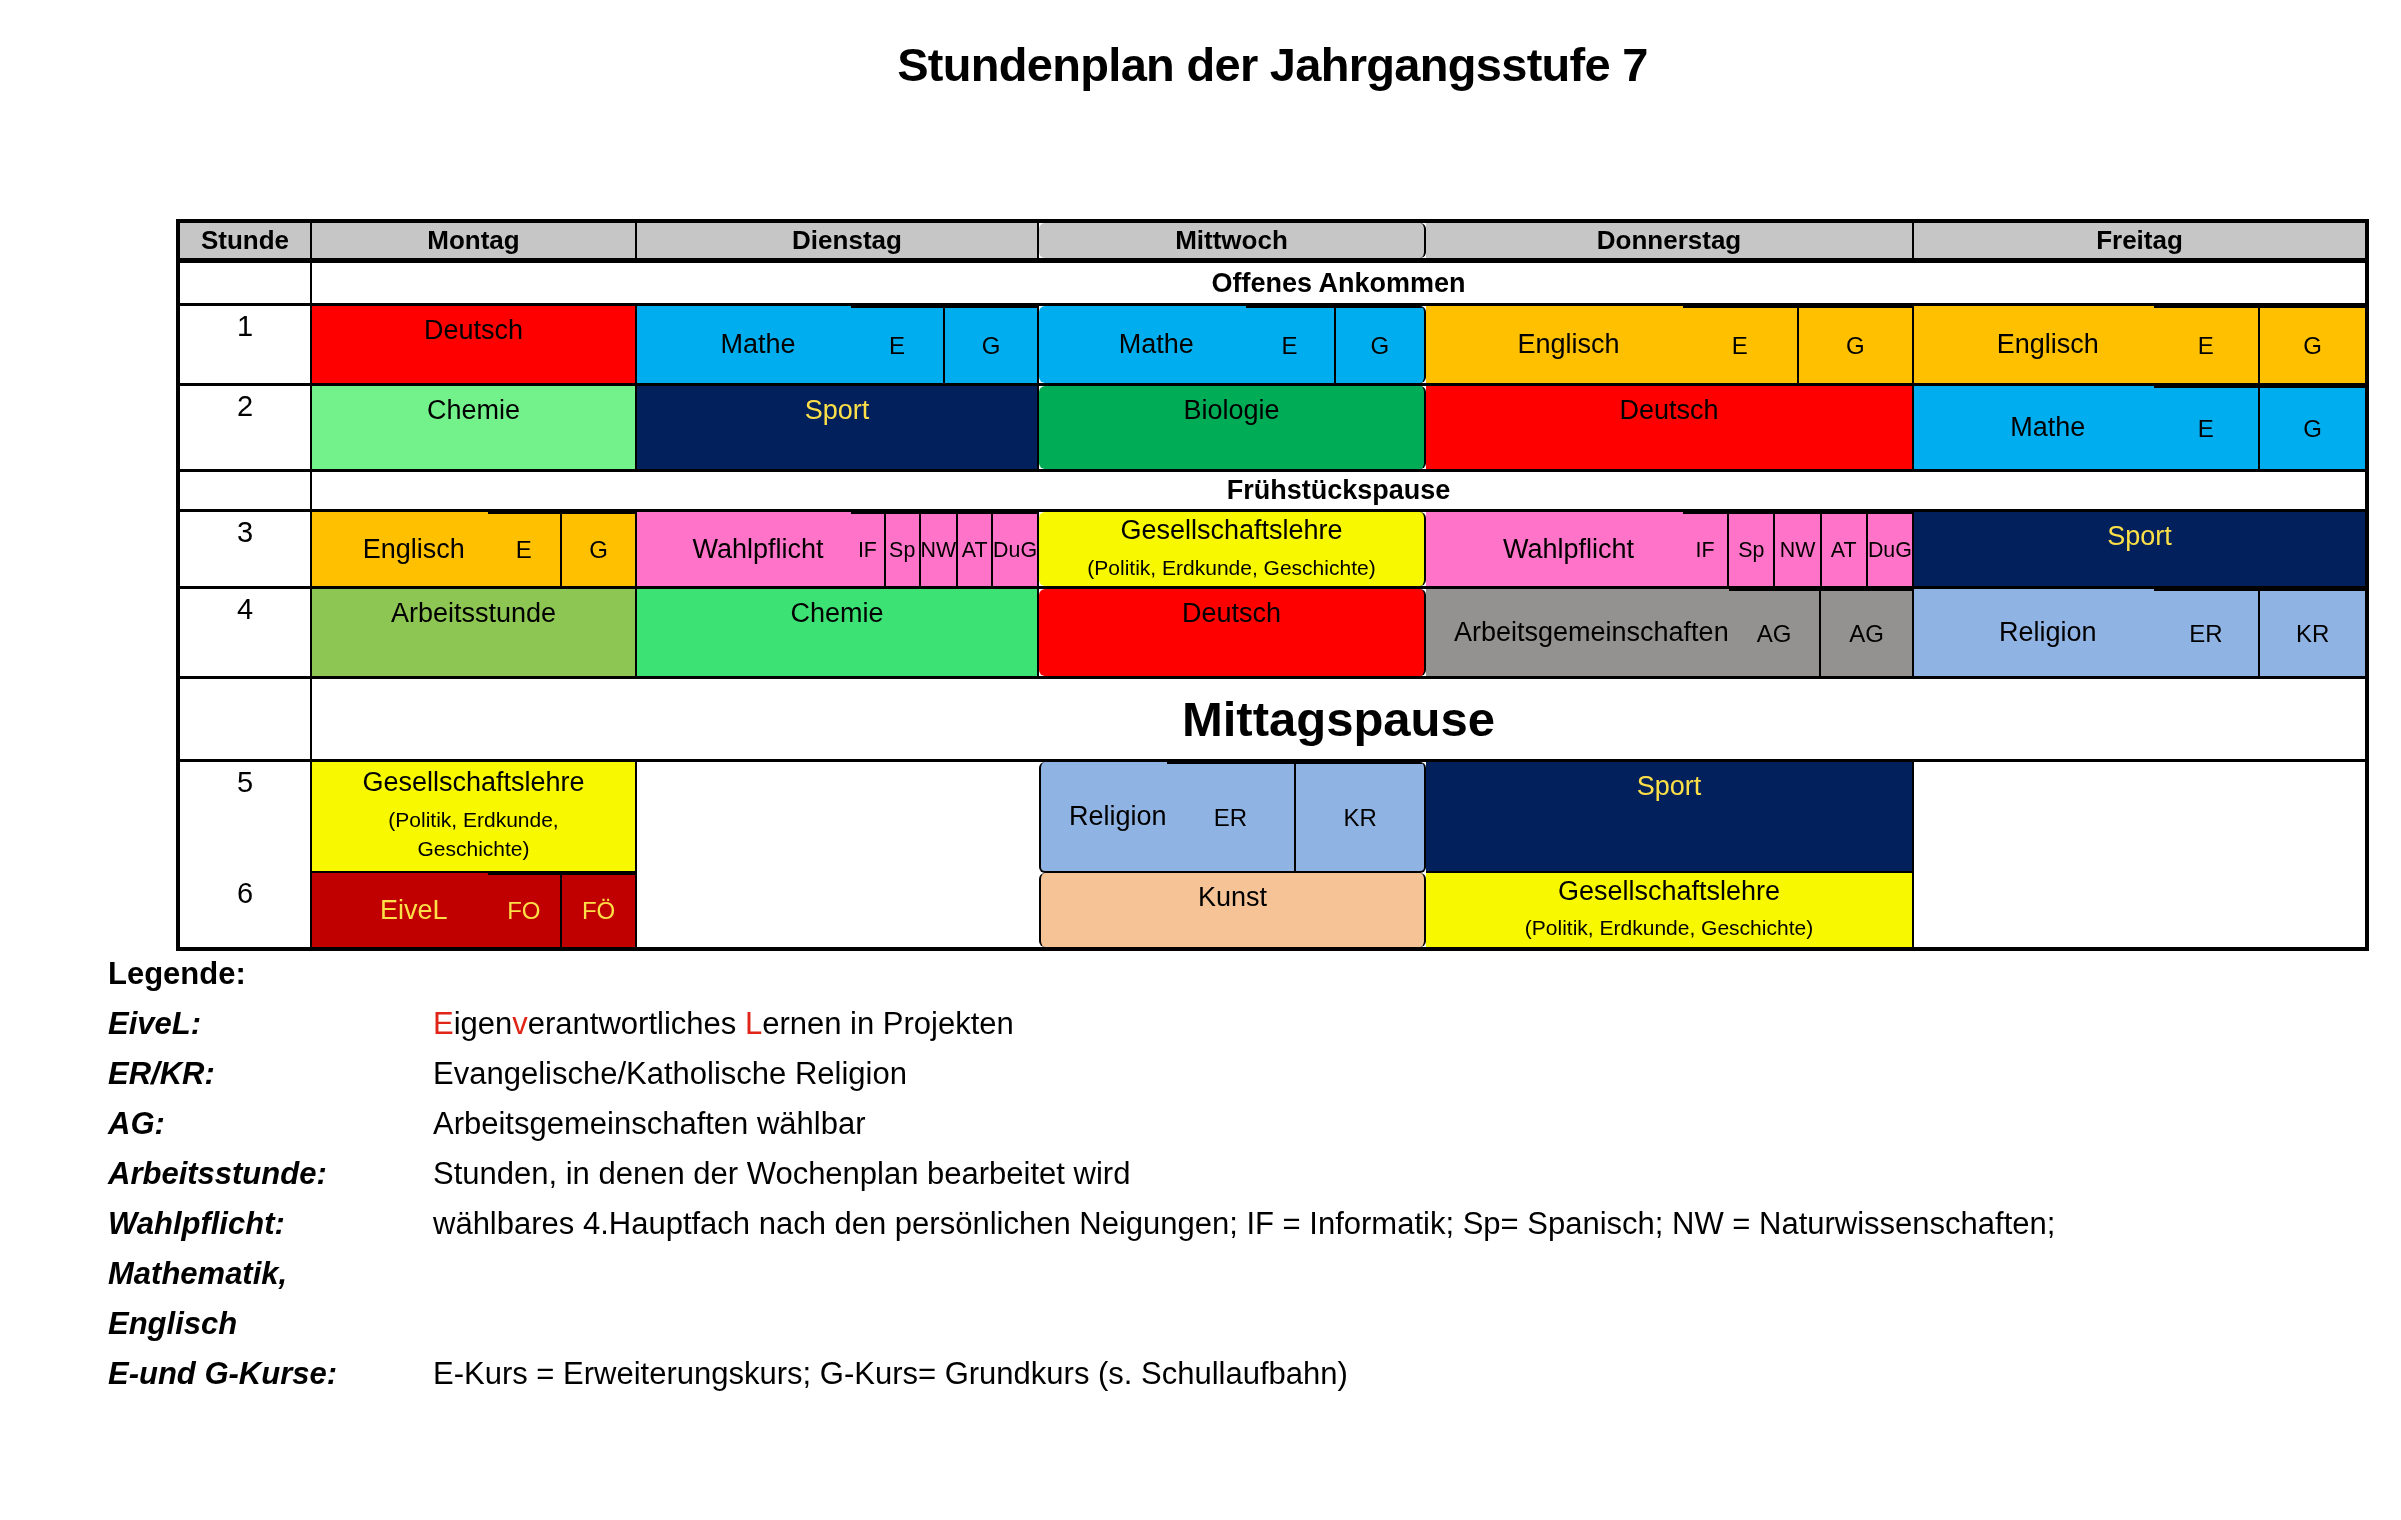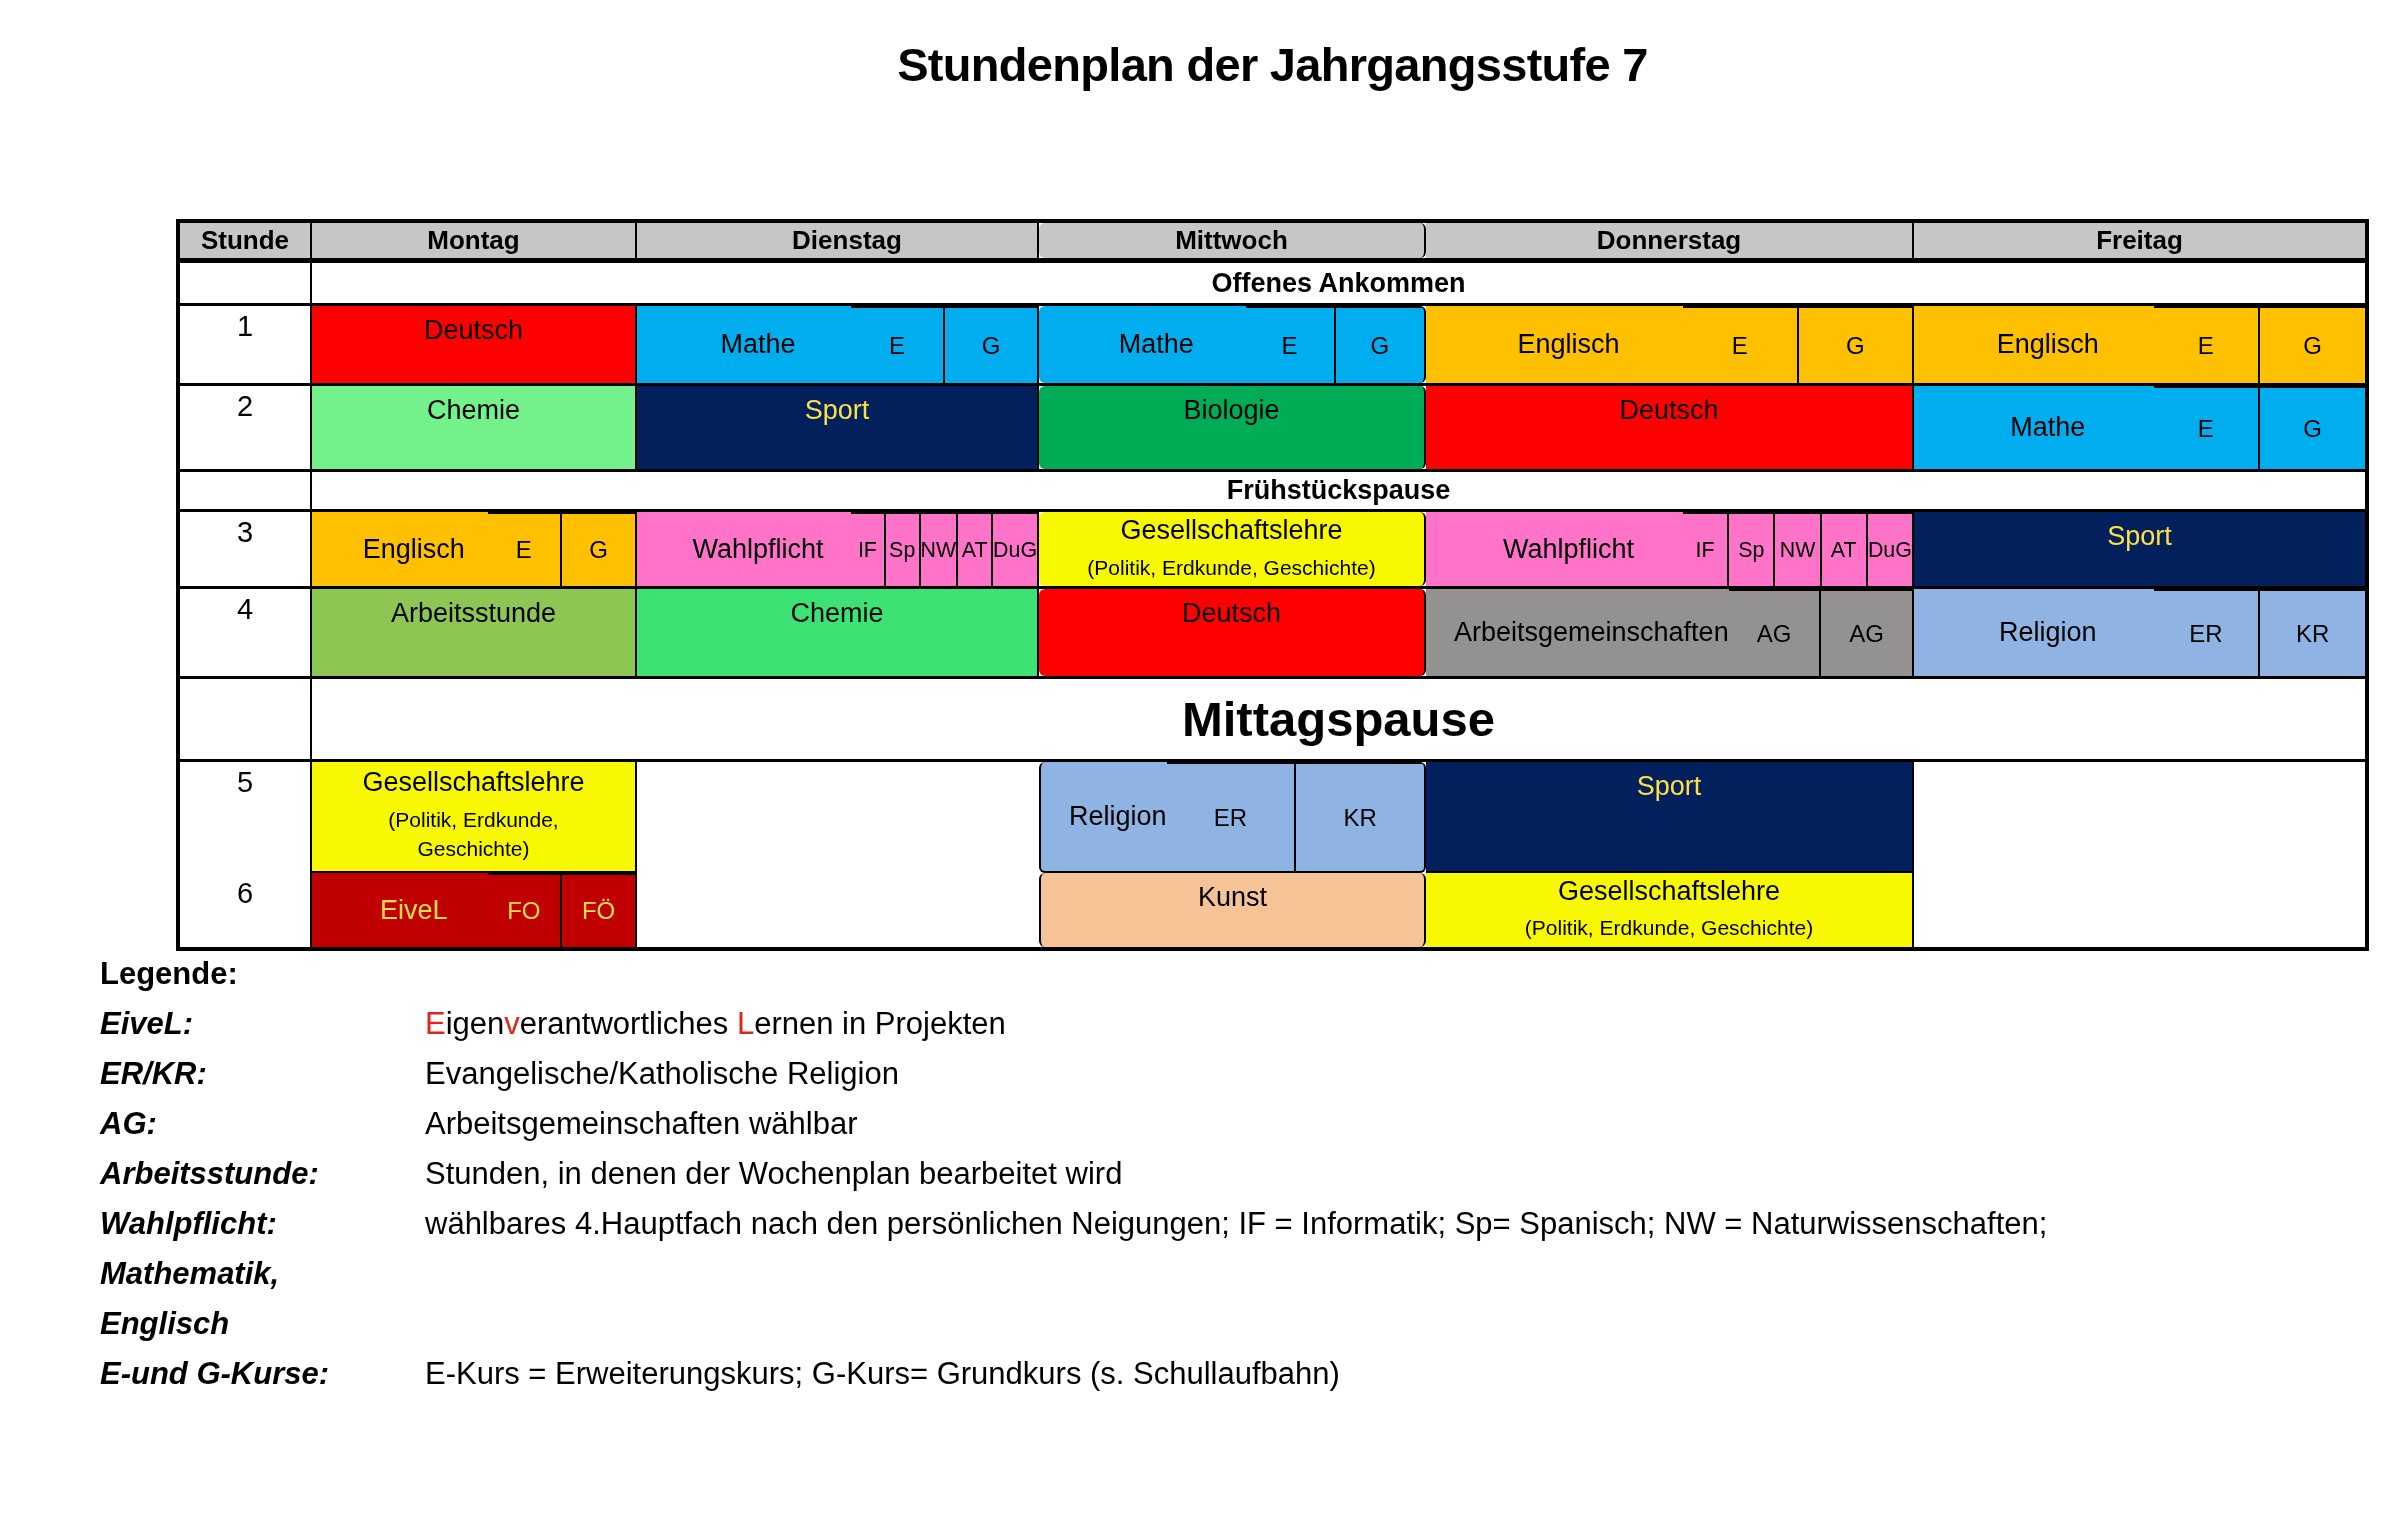--- a/index.html
+++ b/index.html
@@ -34,21 +34,21 @@
   .split .main{flex:1;display:flex;align-items:center;justify-content:center;font-size:27px;}
   .split .subs{flex:1;border-top:2.9px solid #000;display:flex;}
   .sub{flex:1;display:flex;align-items:center;justify-content:center;font-size:24px;border-right:2.1px solid #000;}
   .sub:last-child{border-right:none;}
   .subs.five .sub{font-size:21.4px;}
   .stack{display:flex;flex-direction:column;}
   .stack .main2{flex:0 0 41px;display:flex;align-items:center;justify-content:center;font-size:27px;}
   .stack .note{display:flex;align-items:center;justify-content:center;font-size:21px;}
   .white{color:#fde047;}
   
-  .legend{position:absolute;left:100px;top:949px;font-size:31px;}
+  .legend{position:absolute;left:108px;top:949px;font-size:31px;}
   .lrow{display:flex;height:50px;align-items:center;}
   .term{width:325px;flex:none;font-weight:bold;font-style:italic;}
   .term.up{font-style:normal;}
   .def{white-space:nowrap;}
   .red{color:#E02418;}
 </style>
 </head>
 <body>
 
 <div class="title">Stundenplan der Jahrgangsstufe 7</div>

